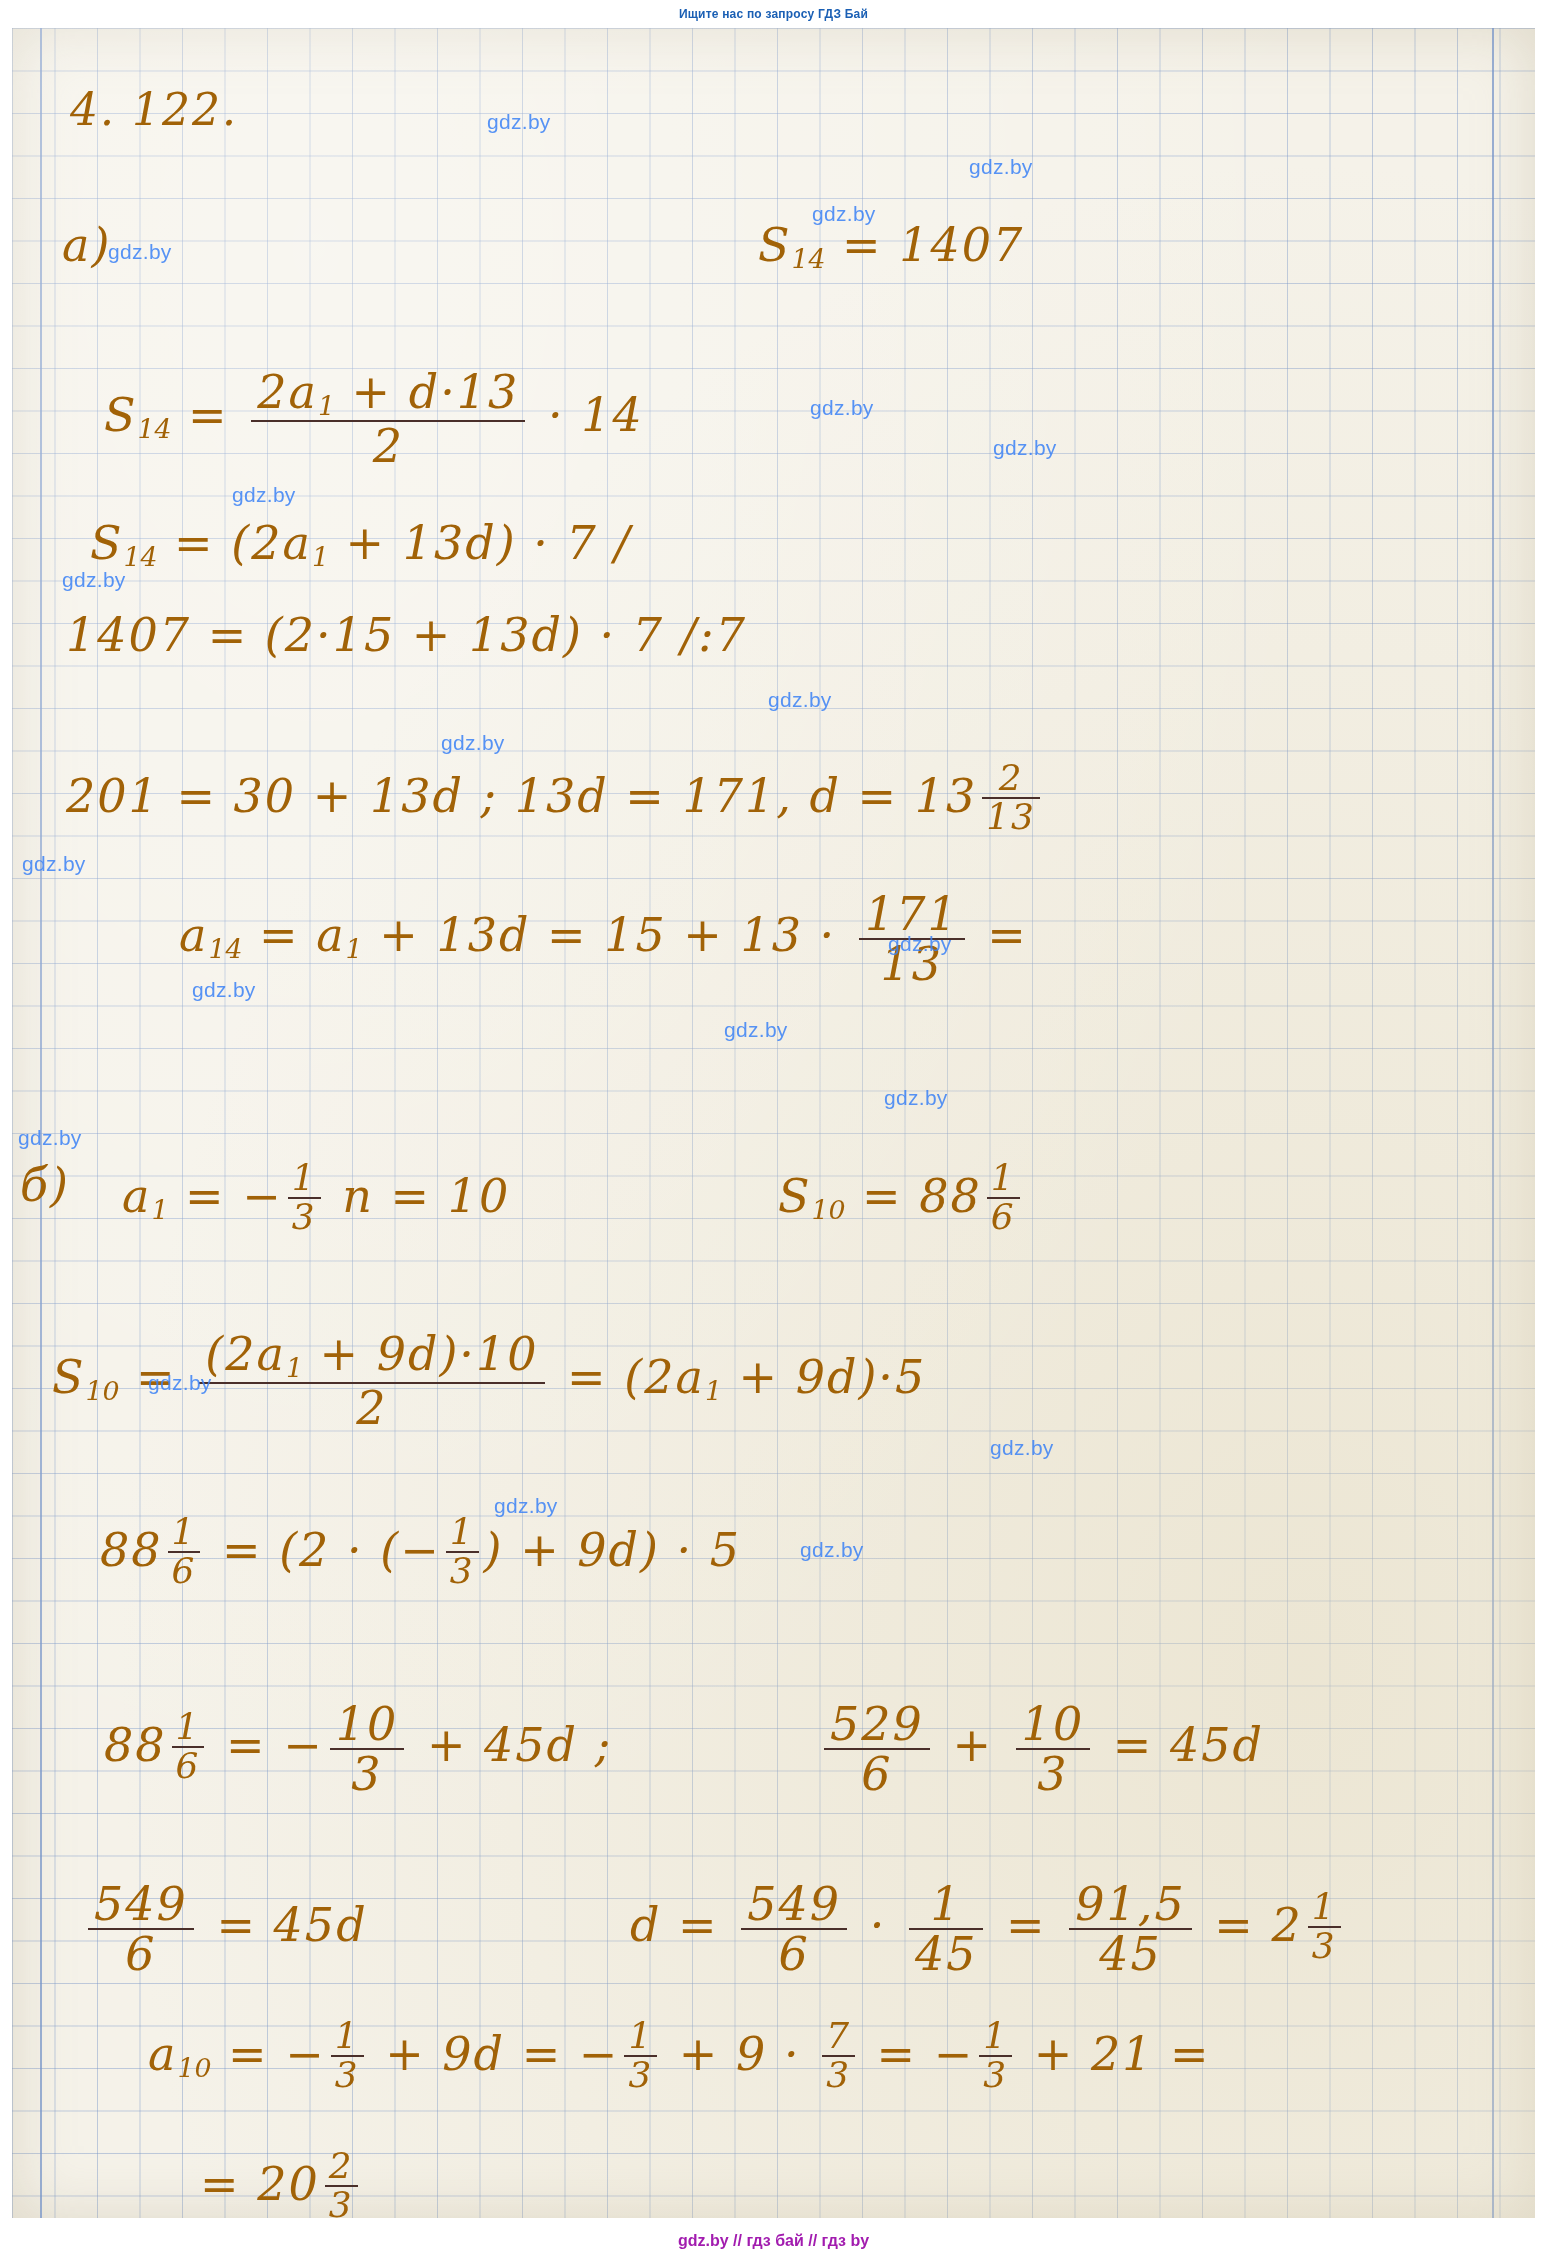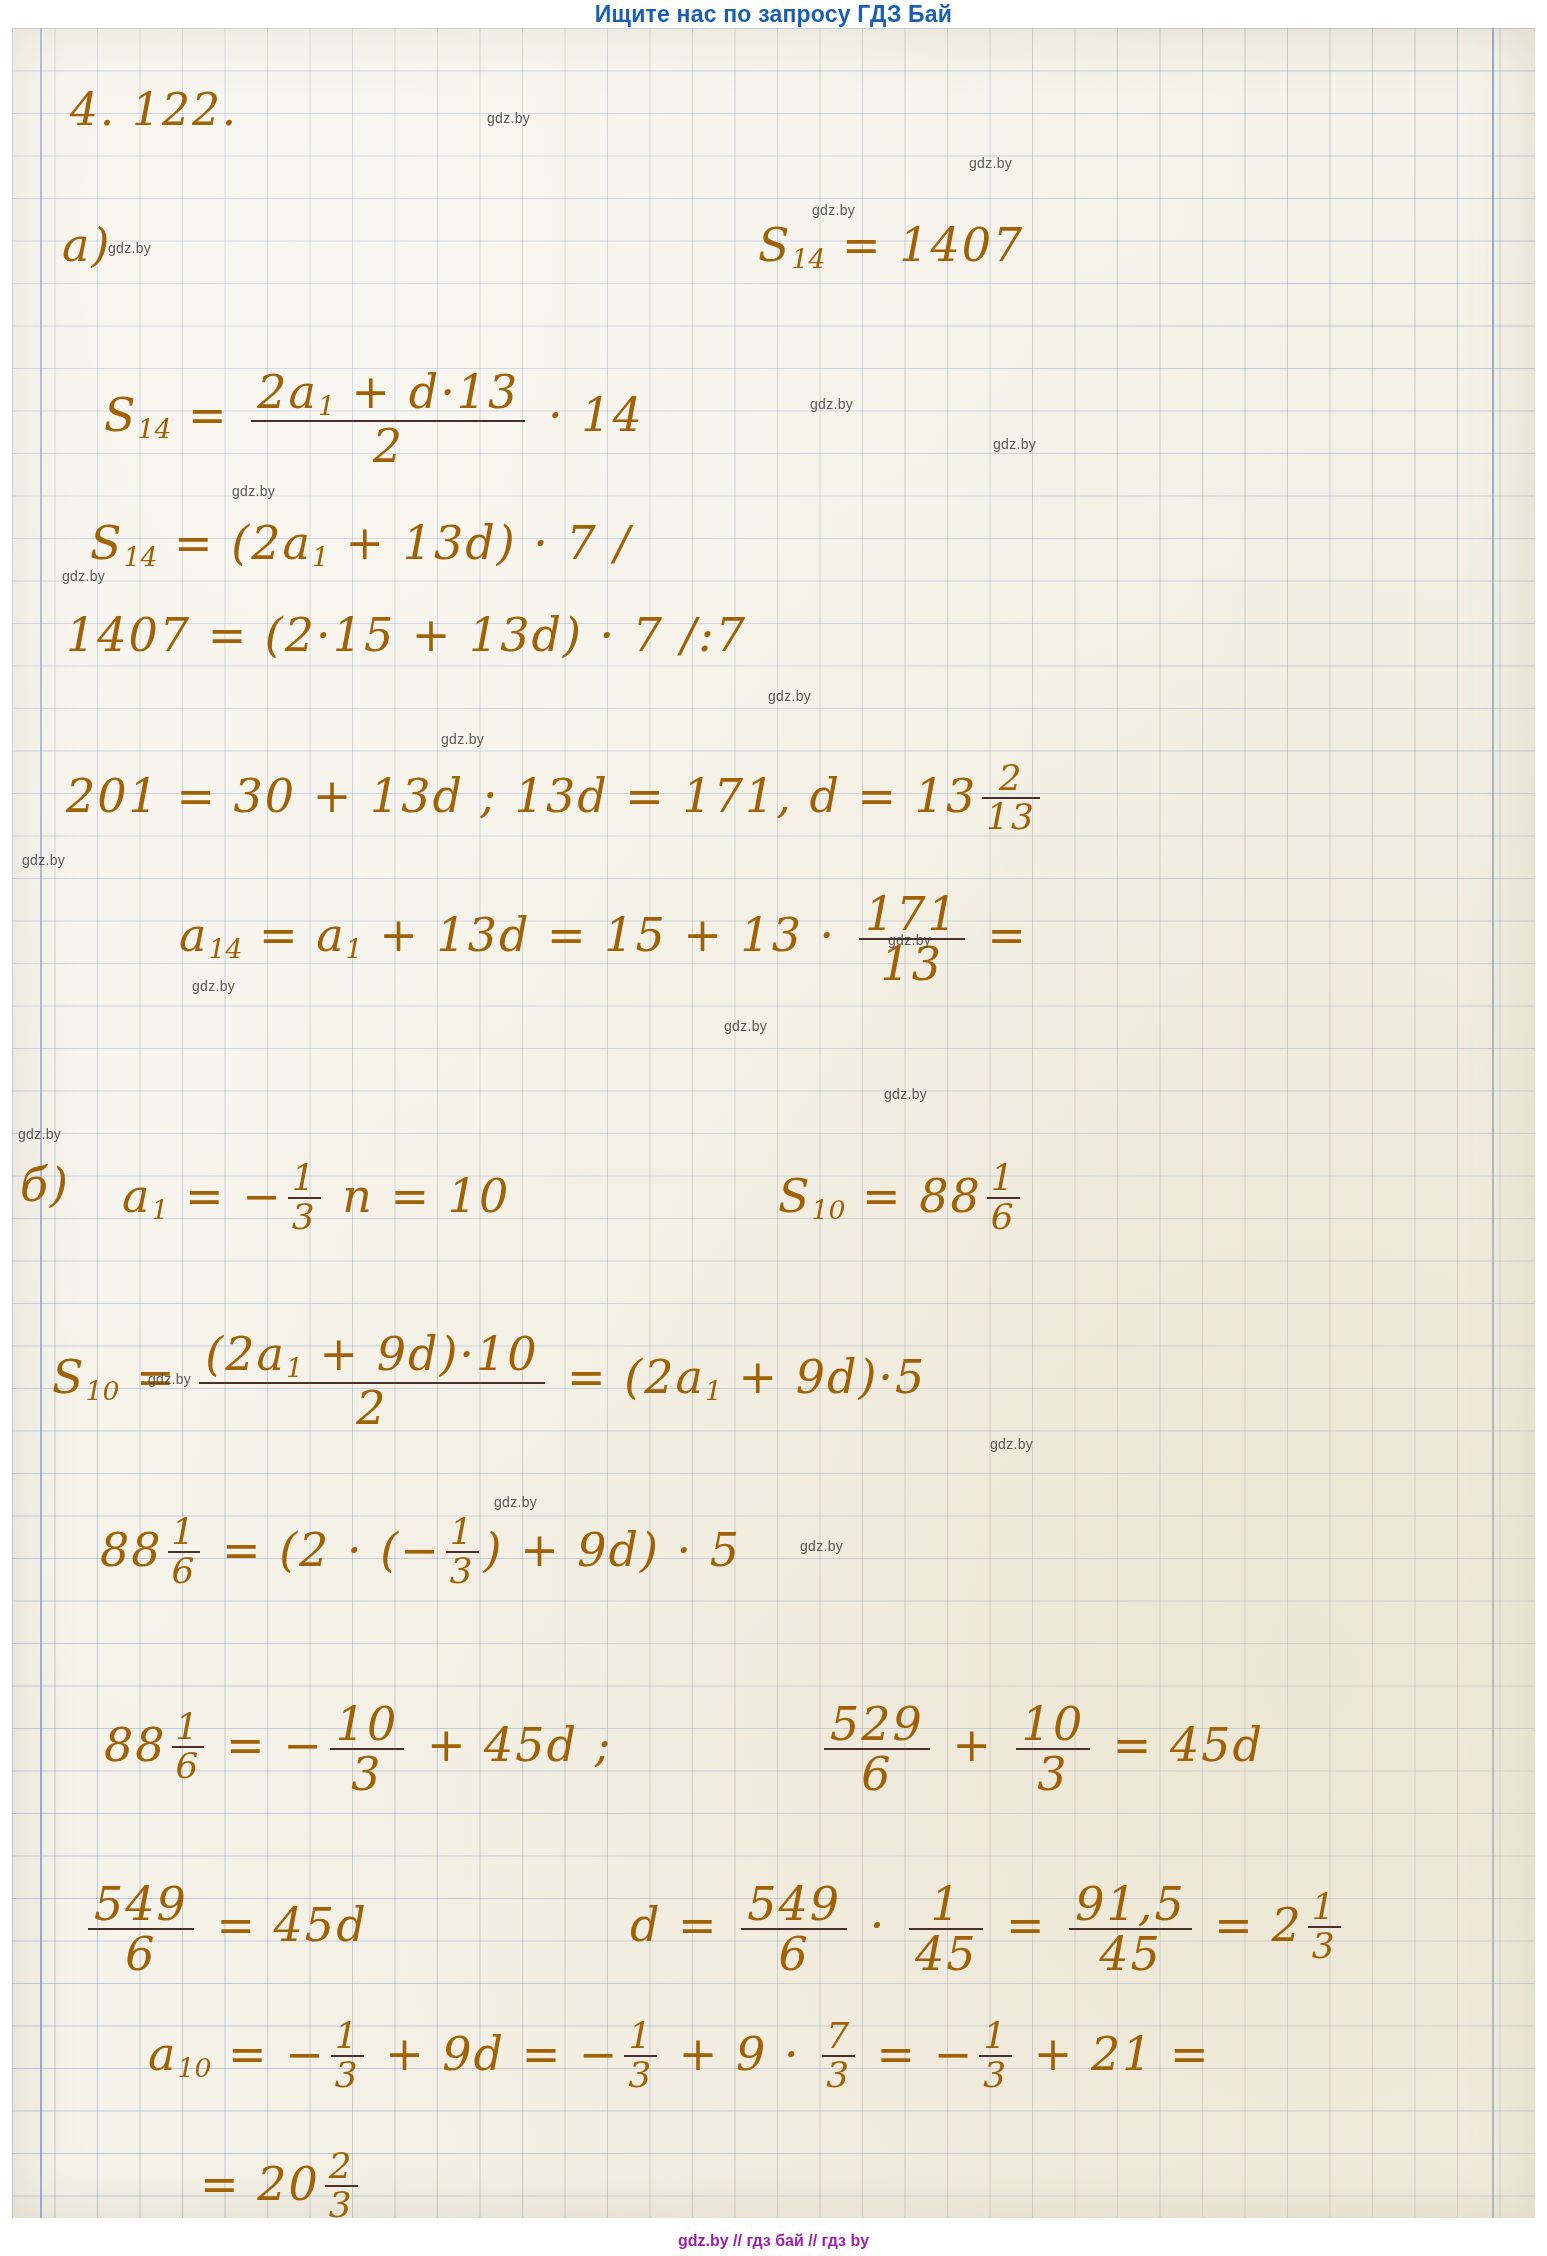--- a/index.html
+++ b/index.html
@@ -20,21 +20,21 @@
     width: 1547px;
     height: 2256px;
   }
   
   .top-banner {
     position: absolute;
     left: 0; top: 0;
     width: 1547px;
     height: 32px;
     text-align: center;
-    font-size: 23px;
+    font-size: 12px;
     font-weight: bold;
     color: #1a5fb4;
     line-height: 28px;
     letter-spacing: 0.2px;
   }
   
   .bottom-banner {
     position: absolute;
     left: 0;
     bottom: 6px;
@@ -112,22 +112,22 @@
     text-align: center;
     line-height: 1.05;
     margin: 0 6px;
   }
   .bigfrac .num { display: block; padding: 0 6px; }
   .bigfrac .den { display: block; padding: 0 6px; border-top: 2px solid #4a2f2a; }
   
   .wm {
     position: absolute;
     font-family: "Liberation Sans", sans-serif;
-    font-size: 14px;
-    color: #404040;
+    font-size: 21px;
+    color: #3b82f6;
     opacity: 0.85;
     font-style: normal;
     letter-spacing: 0.3px;
     pointer-events: none;
   }
 </style>
 </head>
 <body>
 
 <div class="page">

